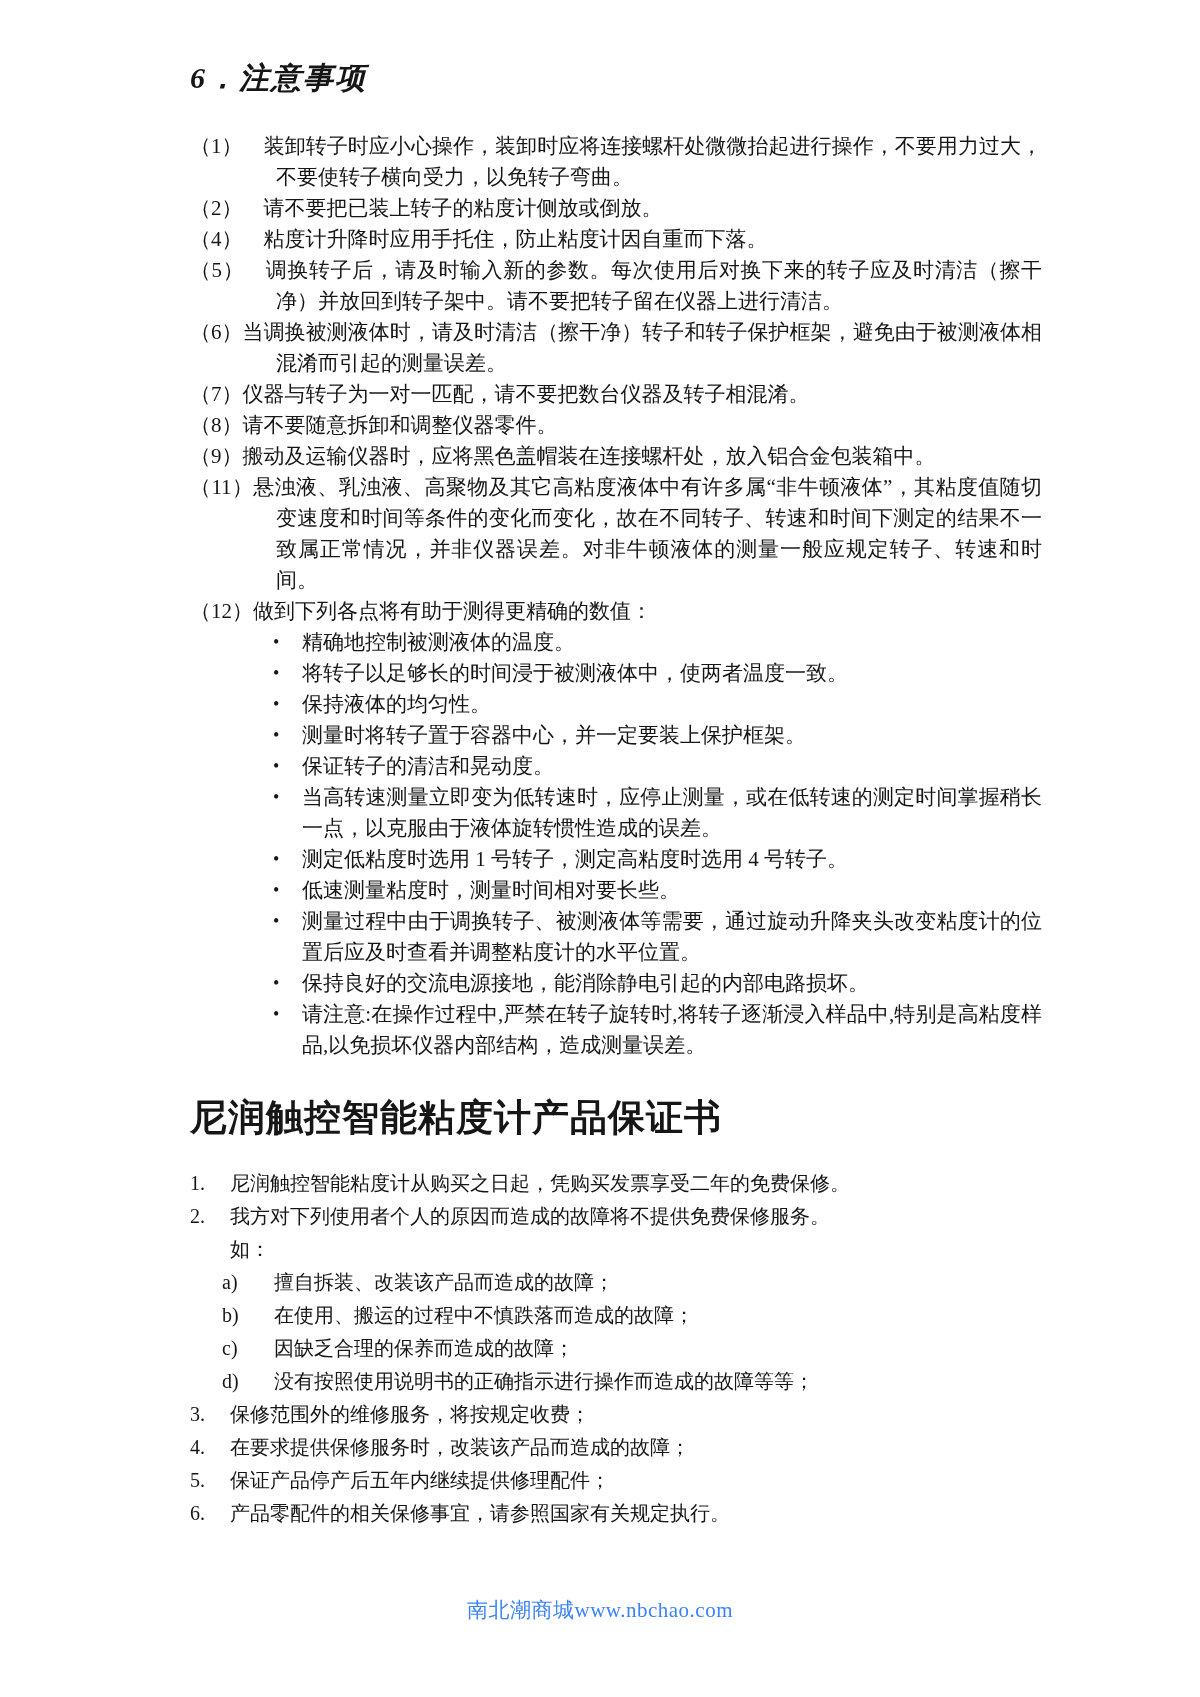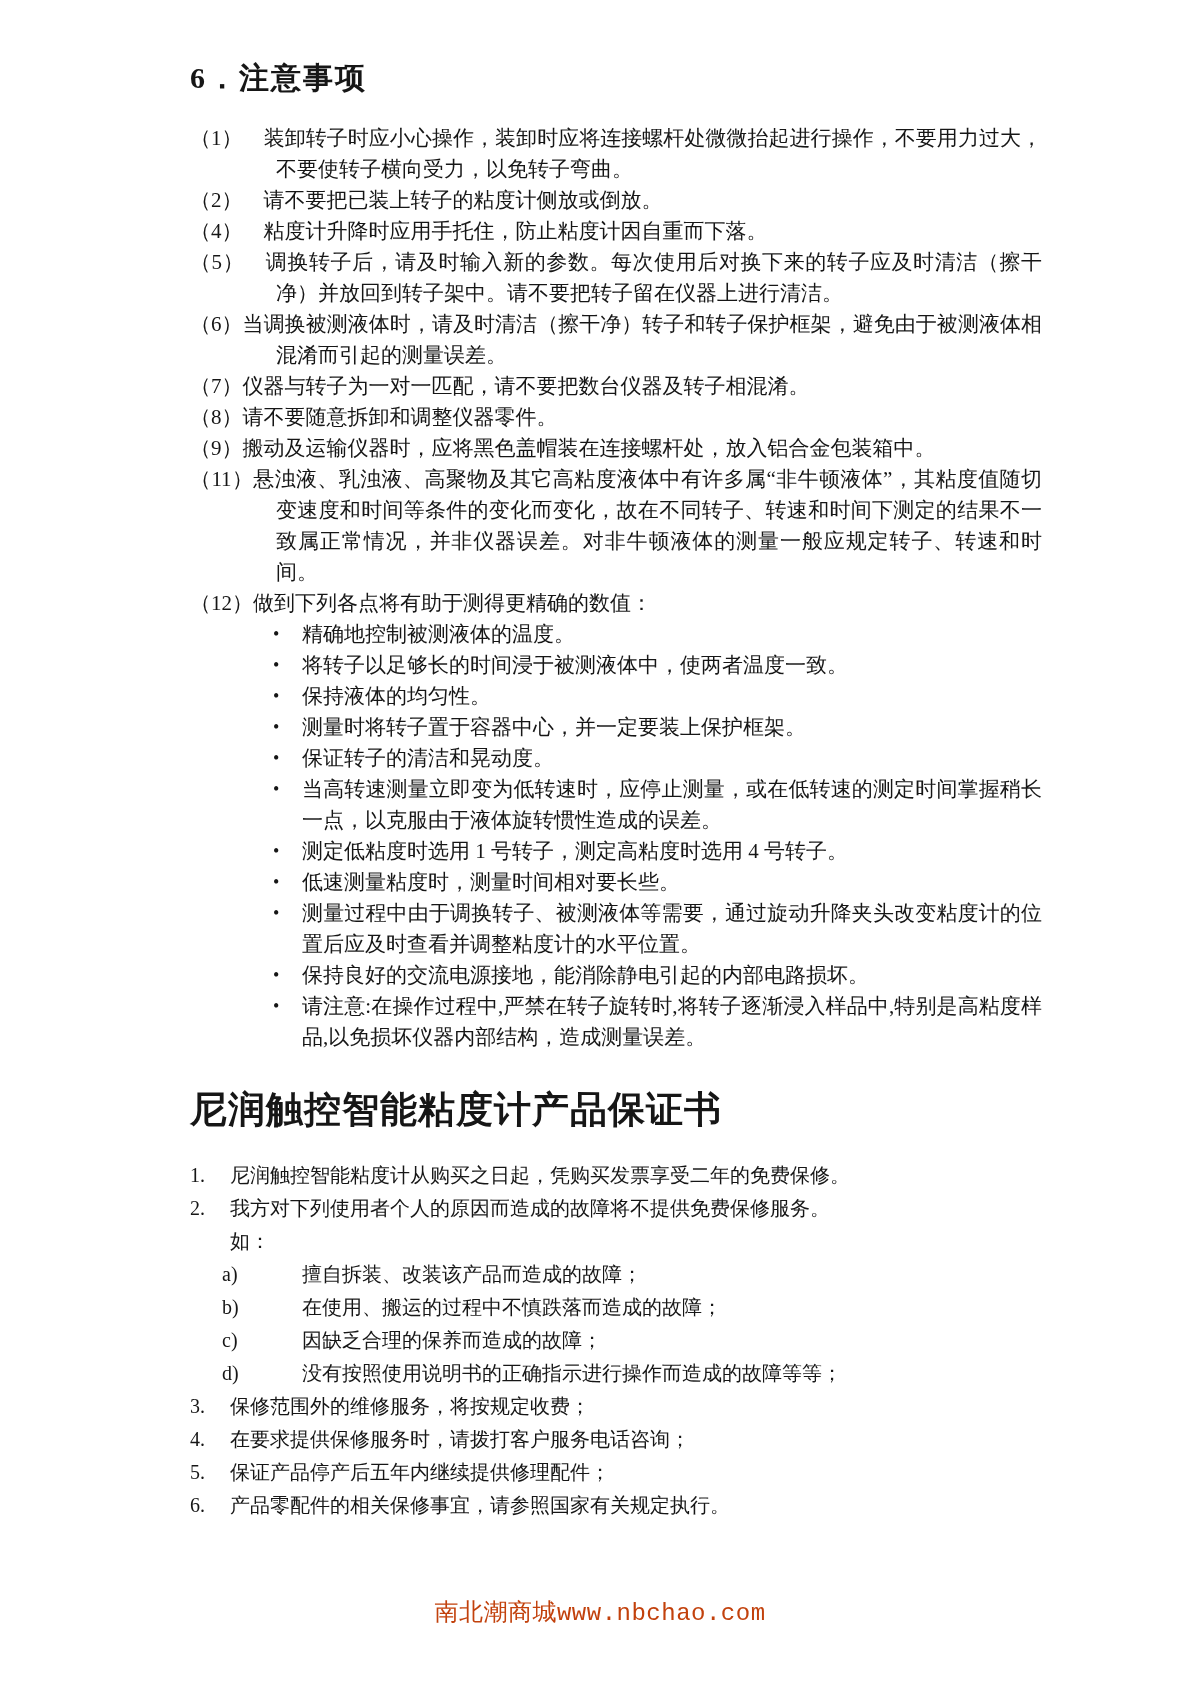--- a/index.html
+++ b/index.html
@@ -12,21 +12,22 @@
     color: #161616;
     font-family: "Liberation Serif", "DejaVu Serif", serif;
     padding: 58px 158px 0 190px;
     overflow: hidden;
   }
   
   .h1 {
     font-size: 30px;
     font-weight: 700;
     letter-spacing: 2px;
-    margin: 0 0 24px 0;
+    margin: 0 0 32px 0;
+    font-style: italic;
   }
   .plist { font-size: 21px; line-height: 31px; }
   .p-item {
     padding-left: 86px;
     text-indent: -86px;
     text-align: justify;
   }
   .bullets { padding-left: 83px; }
   .b-item { display: flex; }
   .b-dot {
@@ -42,31 +43,31 @@
     margin: 32px 0 24px 0;
     letter-spacing: 1px;
   }
   .wlist { font-size: 20px; line-height: 33px; }
   .w-item { display: flex; }
   .w-num { width: 40px; flex-shrink: 0; }
   .w-text { flex: 1; text-align: justify; }
   .w-example-label { margin-left: 40px; }
   .sub-item { display: flex; margin-left: 32px; }
   .sub-num { width: 52px; flex-shrink: 0; }
-  .sub-text { flex: 1; text-align: justify; margin-left: 28px; }
+  .sub-text { flex: 1; text-align: justify; }
   
   .footer {
     position: absolute;
     left: 0;
     right: 0;
     top: 1596px;
     text-align: center;
-    font-family: Liberation Mono, monospace;
-    font-size: 24px;
-    color: #c2410c;
+    font-family: Liberation Serif, serif;
+    font-size: 21px;
+    color: #3b82f6;
     letter-spacing: 0.5px;
   }
 </style>
 </head>
 <body>
 
 <div class="page">
 
   <div class="h1">6．注意事项</div>
 
@@ -160,21 +161,21 @@
       <span class="sub-num">d)</span>
       <span class="sub-text">没有按照使用说明书的正确指示进行操作而造成的故障等等；</span>
     </div>
 
     <div class="w-item">
       <span class="w-num">3.</span>
       <span class="w-text">保修范围外的维修服务，将按规定收费；</span>
     </div>
     <div class="w-item">
       <span class="w-num">4.</span>
-      <span class="w-text">在要求提供保修服务时，请拨打客户服务电话咨询；</span>
+      <span class="w-text">在要求提供保修服务时，改装该产品而造成的故障；</span>
     </div>
     <div class="w-item">
       <span class="w-num">5.</span>
       <span class="w-text">保证产品停产后五年内继续提供修理配件；</span>
     </div>
     <div class="w-item">
       <span class="w-num">6.</span>
       <span class="w-text">产品零配件的相关保修事宜，请参照国家有关规定执行。</span>
     </div>
   </div>

